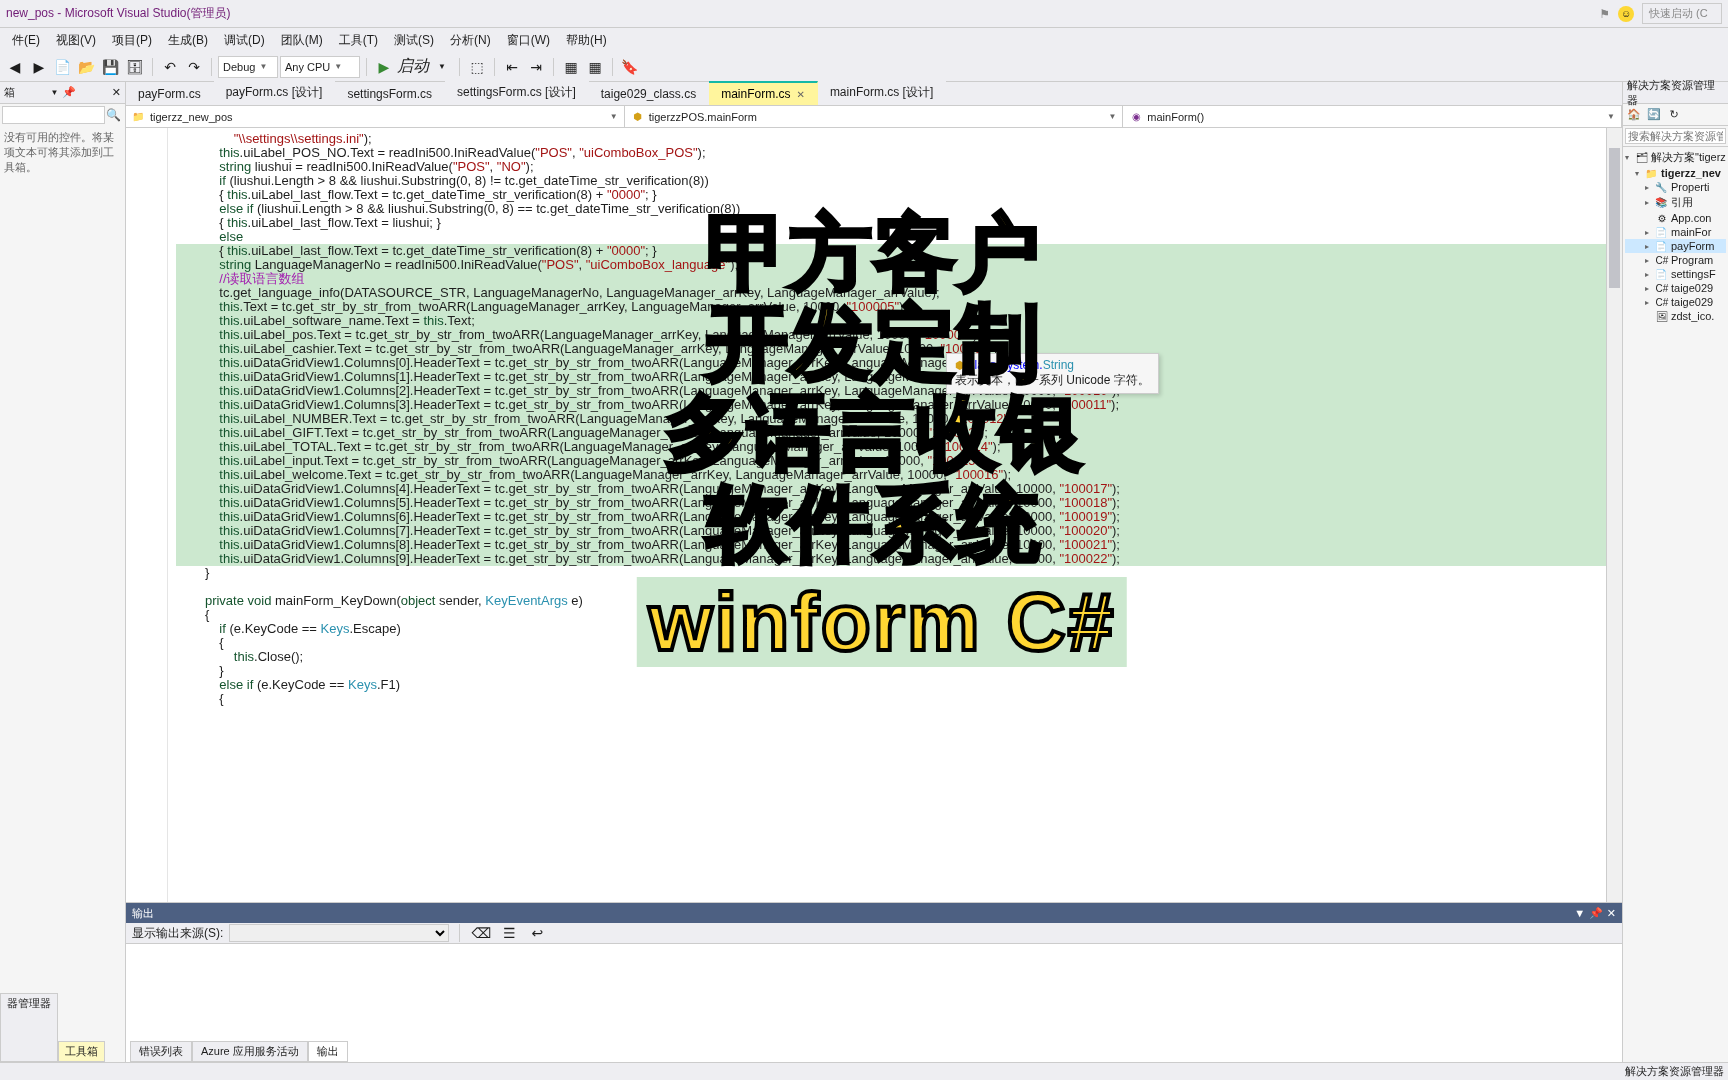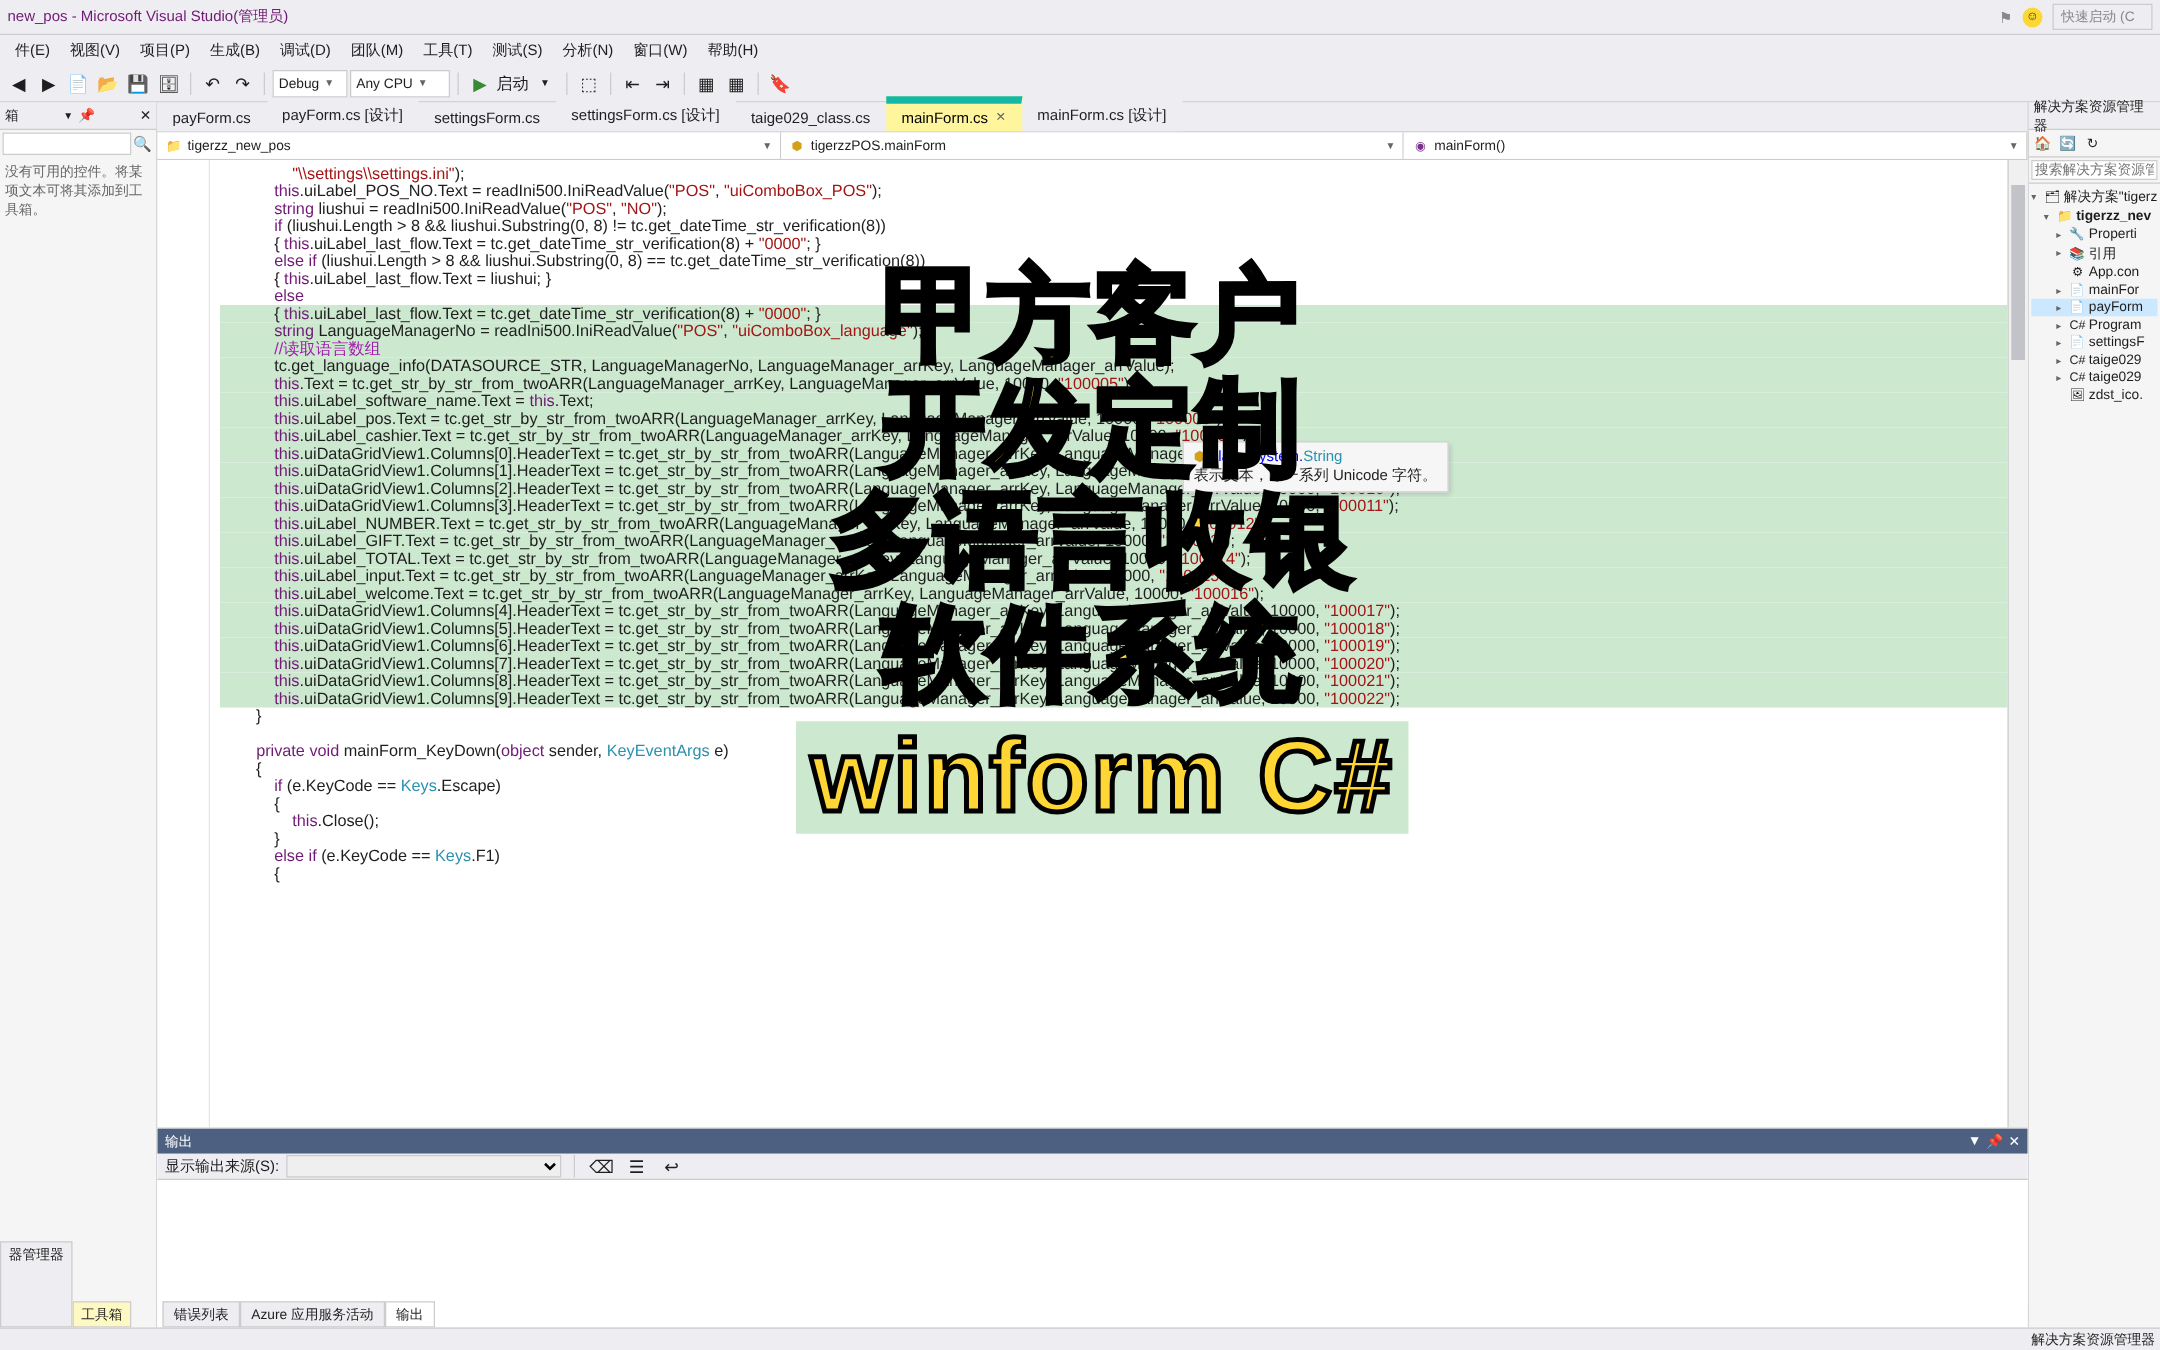--- a/index.html
+++ b/index.html
@@ -35,34 +35,34 @@
 .left-search input { flex:1; border: 1px solid #ccc; padding: 2px; font-size: 11px; width: 100%; }
 .left-search .mag { width:18px; display:flex; align-items:center; justify-content:center; }
 .left-body { padding: 4px; font-size: 11px; color: #666; }
 
 
 .editor-area { flex: 1; display: flex; flex-direction: column; min-width: 0; }
 
 
 .tab-strip { height: 24px; background: #eeeef2; display: flex; align-items: flex-end; border-bottom: 1px solid #ccc; }
 .tab { padding: 4px 12px; font-size: 12px; background: #eeeef2; color: #1e1e1e; cursor: pointer; border-right: 1px solid transparent; display:flex; align-items:center; gap:6px;}
-.tab.active { background: #fff59d; color: #000; border-top: 6px solid #14b8a6; }
+.tab.active { background: #fff59d; color: #000; border-top: 2px solid #14b8a6; }
 .tab .x { font-size: 10px; color: #666; }
 
 
 .nav-drops { height: 22px; display: flex; border-bottom: 1px solid #ccc; }
 .nav-drop { flex: 1; border-right: 1px solid #ccc; padding: 2px 6px; display: flex; align-items: center; font-size: 11px; background: #fff; }
 .nav-drop .arrow { margin-left: auto; font-size: 8px; color: #666; }
 .nav-icon { width:14px; height:14px; margin-right:4px; display:inline-flex; align-items:center; justify-content:center; font-size:10px; }
 
 
 .code-wrap { flex: 1; display: flex; position: relative; overflow: hidden; background: #fff; }
 .gutter { width: 42px; background: #fff; border-right: 1px solid #e5e5e5; }
 .code { flex: 1; font-family: Consolas, monospace; font-size: 13px; line-height: 14px; white-space: pre; padding: 4px 0 4px 8px; position: relative; overflow:hidden;}
-.code .k { color: #701a75; }
+.code .k { color: #14532d; }
 .code .s { color: #a31515; }
 .code .c { color: #a21caf; }
 .code .t { color: #2b91af; }
 .scroll-right { width: 16px; background: #f0f0f0; border-left: 1px solid #ccc; position: relative; }
 .scroll-thumb { position: absolute; left: 2px; right: 2px; top: 20px; height: 140px; background: #c2c3c9; }
 .zoom-bar { height: 18px; border-top: 1px solid #ccc; display:flex; align-items:center; padding: 0 6px; font-size:11px; background:#eeeef2;}
 .hscroll { flex:1; height:12px; background:#f0f0f0; margin-left:8px; position:relative;}
 .hscroll-thumb{ position:absolute; left:0; width:200px; top:0; bottom:0; background:#c2c3c9;}
 
 
@@ -152,21 +152,21 @@
   <div class="tb-combo" style="min-width:60px;">
       <span>Debug</span>
       <span class="arrow">▼</span>
     </div>
   <div class="tb-combo" style="min-width:80px;">
       <span>Any CPU</span>
       <span class="arrow">▼</span>
     </div>
   <span class="tb-sep"></span>
   <span class="tb-btn play-icon">▶</span>
-  <span style="font-size:13px;">启动</span>
+  <span style="font-size:16px;font-style:italic;">启动</span>
   <span class="tb-btn" style="font-size:8px;">▼</span>
   <span class="tb-sep"></span>
   <span class="tb-btn">⬚</span>
   <span class="tb-sep"></span>
   <span class="tb-btn">⇤</span>
   <span class="tb-btn">⇥</span>
   <span class="tb-sep"></span>
   <span class="tb-btn">▦</span>
   <span class="tb-btn">▦</span>
   <span class="tb-sep"></span>

